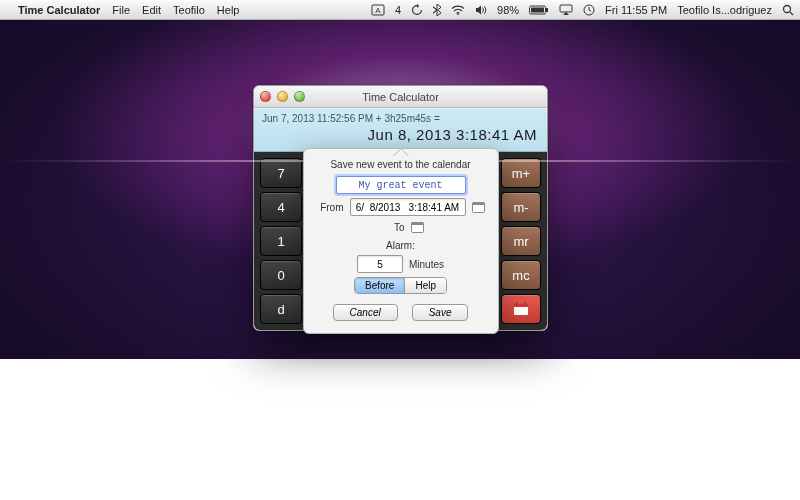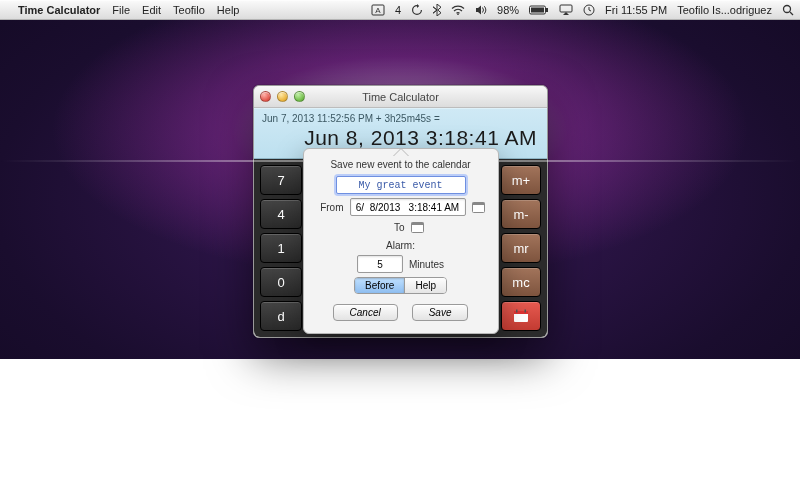--- a/index.html
+++ b/index.html
@@ -67,21 +67,21 @@
 
   .calc-body { padding:0; }
 
   .display {
     background: linear-gradient(#cfe9f5,#bde0ef);
     border-top:1px solid #dff1f9;
     border-bottom:1px solid #8fb6c6;
     padding:4px 8px 2px;
   }
   .display .expr { font-size:10px; color:#3c5863; }
-  .display .result { font-size:21px; color:#1b1b1b; text-align:right; padding:2px 2px 6px; letter-spacing:0.5px;}
+  .display .result { font-size:15px; color:#1b1b1b; text-align:right; padding:2px 2px 6px; letter-spacing:0.5px;}
 
   .keys {
     background:#2b2b2b;
     padding:6px;
     display:grid;
     grid-template-columns: repeat(4, 42px) 1fr 40px;
     grid-auto-rows:30px;
     gap:4px;
     border-radius:0 0 6px 6px;
     position:relative;

